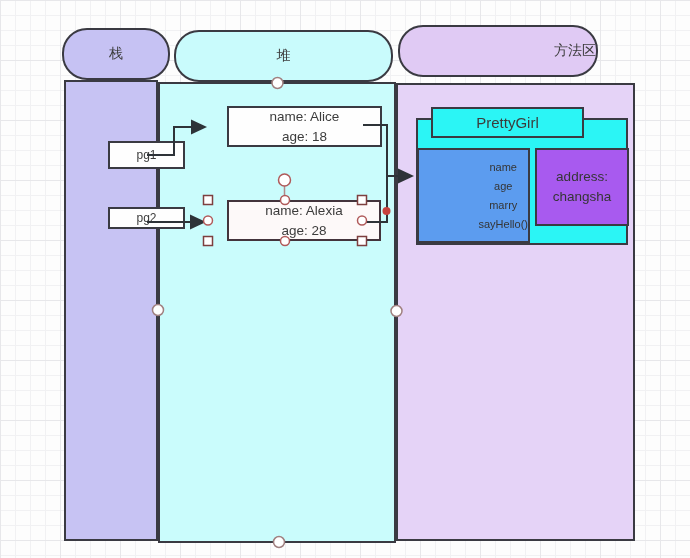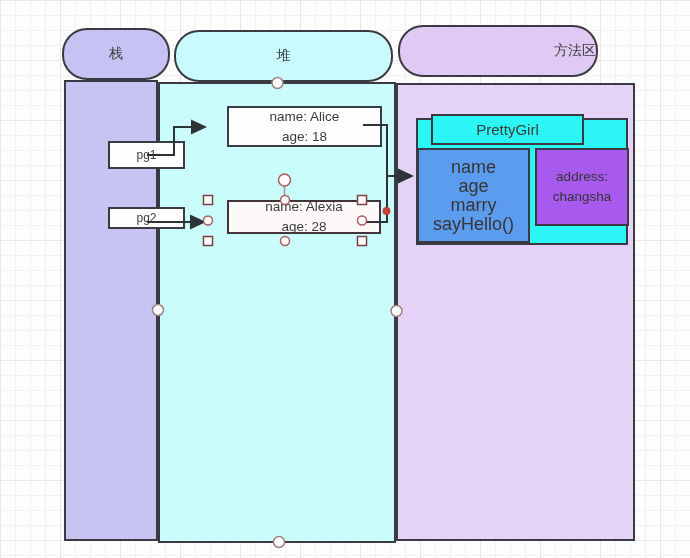--- a/index.html
+++ b/index.html
@@ -35,31 +35,31 @@
 
   
   .var-box { background: #fefefe; font-size: 12px; z-index: 2; margin-left: 38px; }
   #pg1 { left: 70px; top: 141px; width: 77px; height: 28px; }
   #pg2 { left: 70px; top: 207px; width: 77px; height: 22px; }
 
   
   .obj-box { background: #fefefe; font-size: 13.5px; line-height: 20px;
              white-space: pre-line; z-index: 2; margin-left: 19px; }
   #obj-alice  { left: 208px; top: 106px; width: 155px; height: 41px; }
-  #obj-alexia { left: 208px; top: 200px; width: 154px; height: 34px;
+  #obj-alexia { left: 208px; top: 200px; width: 154px; height: 41px;
                 background: #fdf9f9; border-color: #43343c; }
 
   
   #class-container { left: 416px; top: 118px; width: 212px; height: 127px;
                      background: #2bf5f5; z-index: 2; }
   #class-title { left: 431px; top: 107px; width: 153px; height: 31px;
-                 background: #2bf5f5; font-size: 15px; z-index: 3; margin-top: 7px; }
+                 background: #2bf5f5; font-size: 15px; z-index: 3; }
   #class-members { left: 417px; top: 148px; width: 113px; height: 95px;
-                   background: #5c9cef; font-size: 18px; line-height: 19px;
-                   white-space: pre-line; z-index: 3; color: #353535; }
+                   background: #5c9cef; font-size: 11px; line-height: 19px;
+                   white-space: pre-line; z-index: 3; color: #353535; justify-content: flex-end; }
   #class-static { left: 535px; top: 148px; width: 94px; height: 78px;
                   background: #a85aef; font-size: 13.5px; line-height: 20px;
                   white-space: pre-line; z-index: 3; color: #353535; }
 
   #overlay { position: absolute; left: 0; top: 0; width: 690px; height: 558px;
              z-index: 5; pointer-events: none; }
   #overlay * { pointer-events: auto; }
 </style>
 </head>
 <body>

